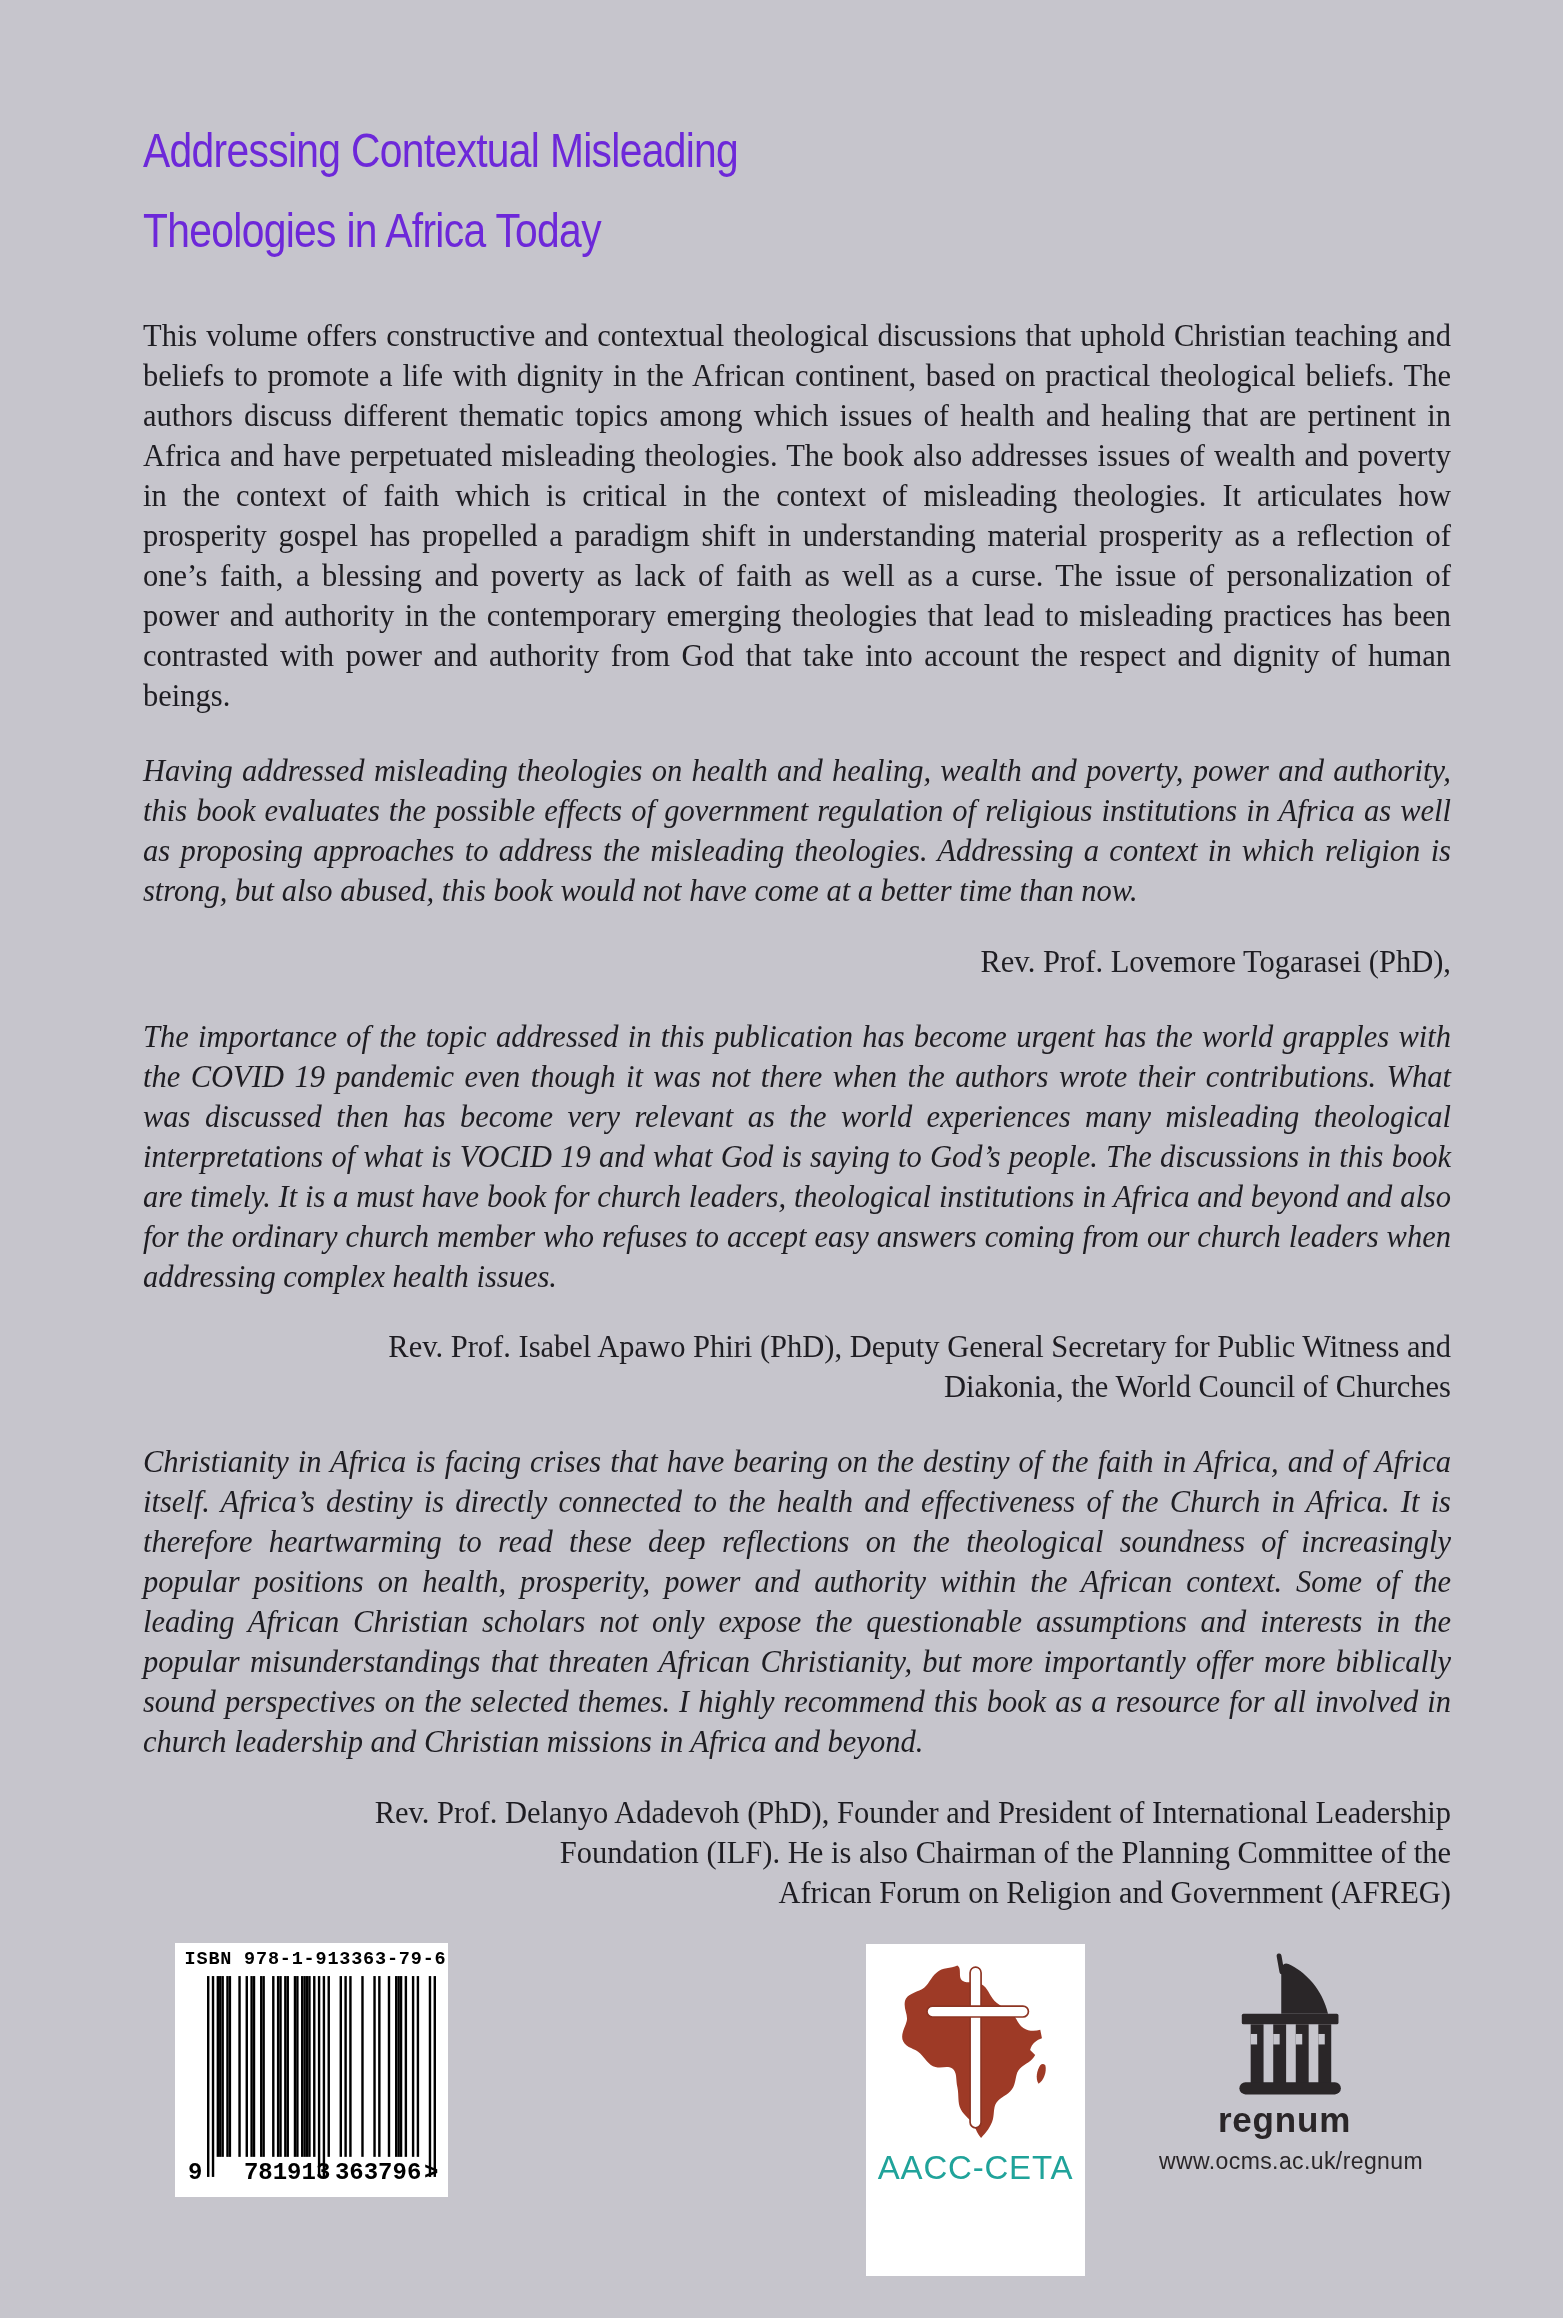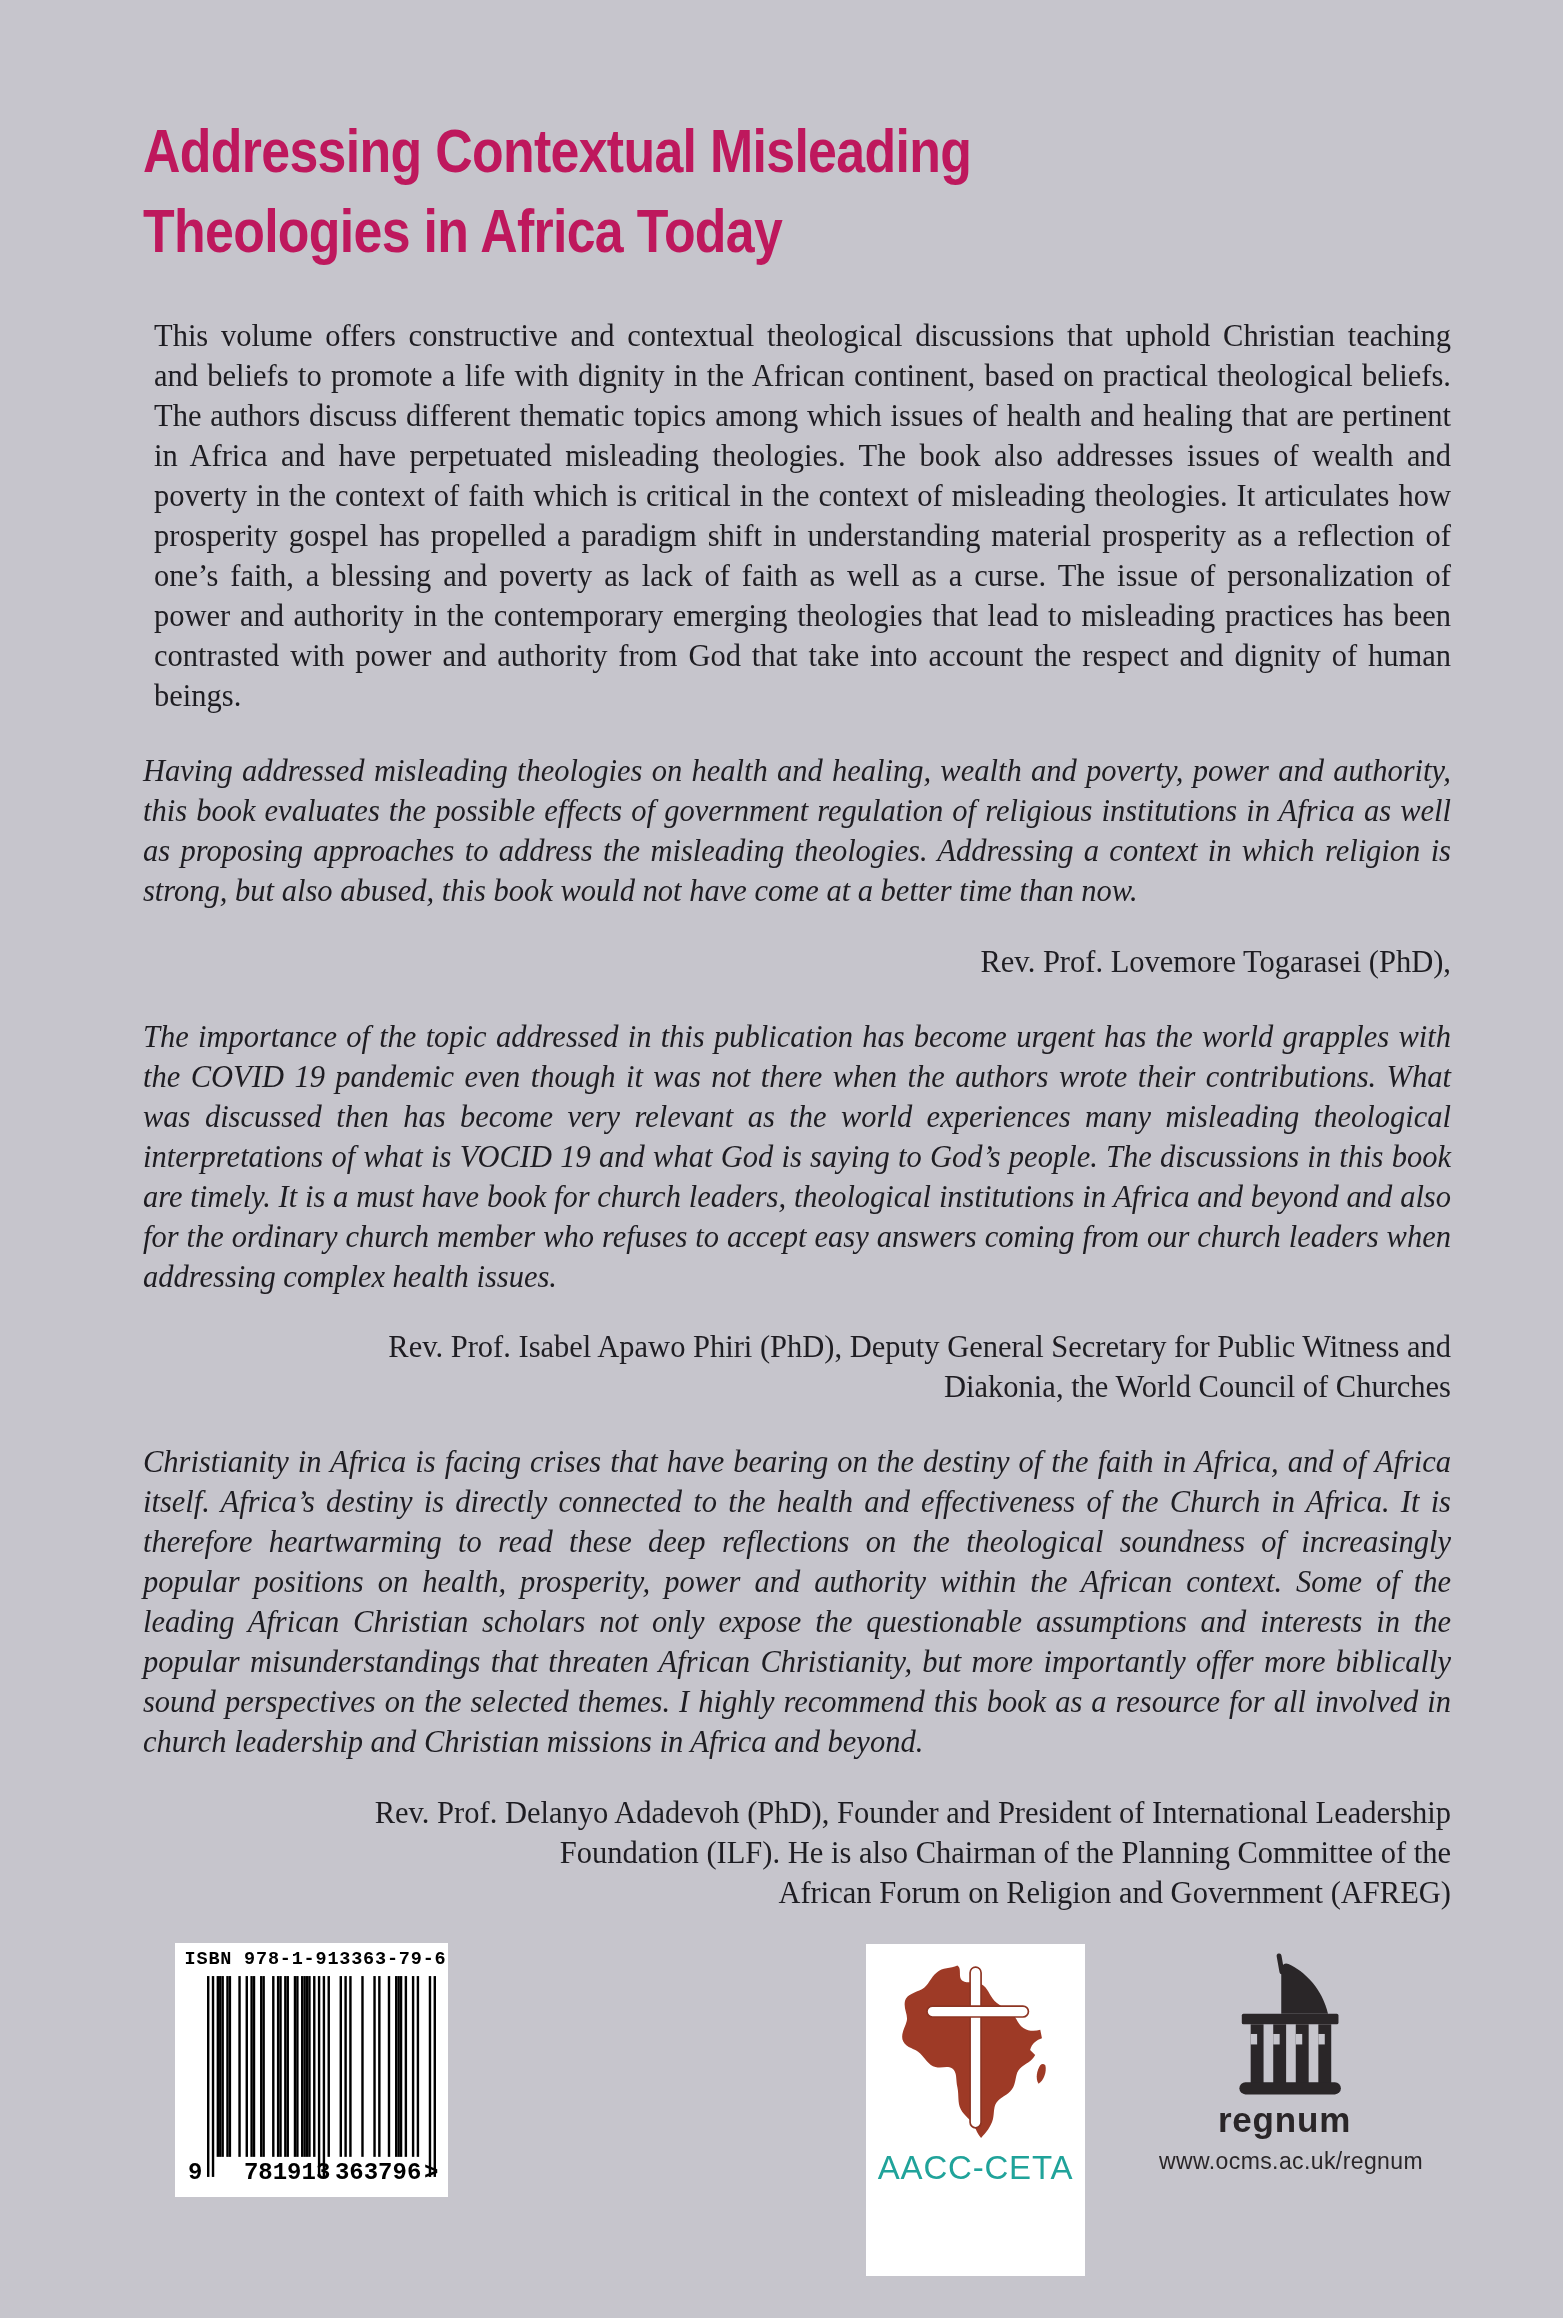--- a/index.html
+++ b/index.html
@@ -12,39 +12,38 @@
     color:#1e1d22;
   }
   .content{
     position:absolute;
     left:143px; top:0;
     width:1308px;
   }
   .title{
     margin-top:111px;
     font-family:"Liberation Sans", sans-serif;
-    font-weight:bold;
-    font-size:61px;
+    font-weight:normal;
+    font-size:48px;
     line-height:80px;
     letter-spacing:-0.8px;
-    color:#be185d;
+    color:#6d28d9;
   }
   .title-line{
     display:block;
     transform:scaleX(0.85);
     transform-origin:0 50%;
     white-space:nowrap;
   }
   .synopsis{
     margin-top:45px;
     font-size:30.5px;
     line-height:40px;
     text-align:justify;
     word-spacing:0.8px;
-    margin-left:11px;
   }
   .quote{
     margin-top:35px;
     font-size:30.5px;
     line-height:40px;
     font-style:italic;
     text-align:justify;
   }
   .attribution{
     margin-top:4.8px;

